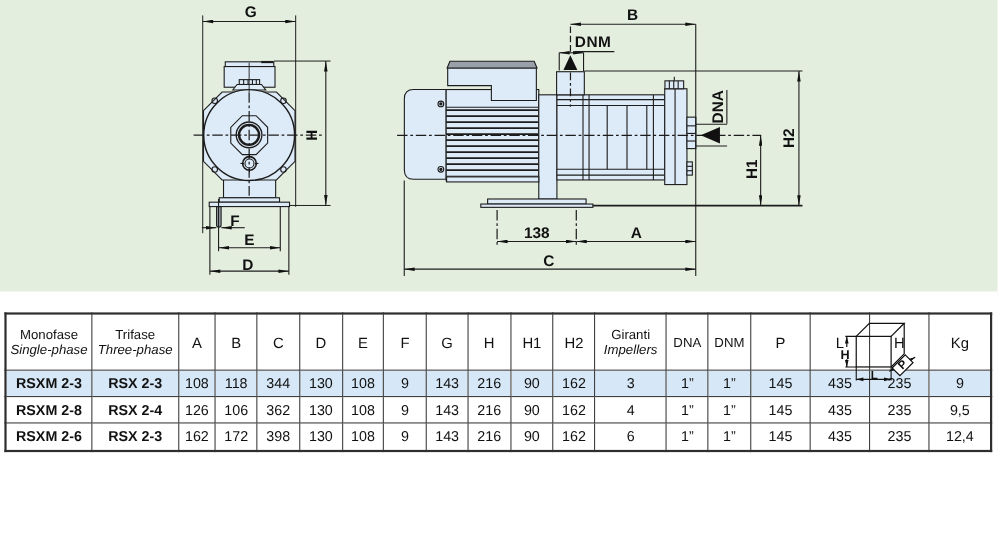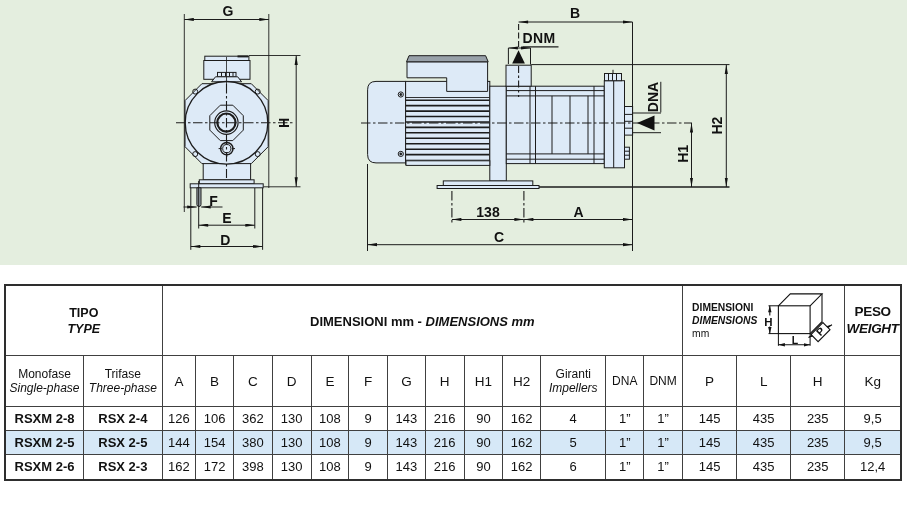--- a/index.html
+++ b/index.html
@@ -222,32 +222,20 @@
         <col style="width:37px">
   <col style="width:64px">
         <col style="width:37px">
         <col style="width:38px">
   <col style="width:53px">
         <col style="width:53px">
         <col style="width:53px">
   <col style="width:55px">
  </colgroup>
  <tbody>
-        <tr class="h1r">
-  <td colspan="2">
-            <div class="b" style="font-size:12.5px;line-height:16px;">TIPO<br><span class="i">TYPE</span></div>
-          </td>
-  <td colspan="13"><span class="b" style="font-size:13px;">DIMENSIONI mm - <span class="i">DIMENSIONS mm</span></span></td>
-  <td colspan="3">
-    <div class="b" style="font-size:10.3px;line-height:13.2px;text-align:left;padding-left:9px;">DIMENSIONI<br><span class="i">DIMENSIONS</span><br><span style="font-weight:normal;">mm</span></div>
-  </td>
-  <td>
-            <div class="b" style="font-size:13.5px;line-height:16.5px;letter-spacing:-0.3px;">PESO<br><span class="i">WEIGHT</span></div>
-          </td>
- </tr>
  <tr class="h2r">
   <td>
             <div class="small2">Monofase<br><span class="i">Single-phase</span></div>
           </td>
   <td>
             <div class="small2">Trifase<br><span class="i">Three-phase</span></div>
           </td>
   <td>A</td>
           <td>B</td>
           <td>C</td>
@@ -261,55 +249,55 @@
   <td>
             <div class="small2">Giranti<br><span class="i">Impellers</span></div>
           </td>
   <td style="font-size:12px;">DNA</td>
           <td style="font-size:12px;">DNM</td>
   <td>P</td>
           <td>L</td>
           <td>H</td>
           <td>Kg</td>
  </tr>
+ <tr class="dr blue">
+          <td class="mono blue">RSXM 2-3</td>
+          <td class="mono blue">RSX 2-3</td>
+          <td>108</td>
+          <td>118</td>
+          <td>344</td>
+          <td>130</td>
+          <td>108</td>
+          <td>9</td>
+          <td>143</td>
+          <td>216</td>
+          <td>90</td>
+          <td>162</td>
+          <td>3</td>
+          <td>1”</td>
+          <td>1”</td>
+          <td>145</td>
+          <td>435</td>
+          <td>235</td>
+          <td>9</td>
+        </tr>
  <tr class="dr">
           <td class="mono">RSXM 2-8</td>
           <td class="mono">RSX 2-4</td>
           <td>126</td>
           <td>106</td>
           <td>362</td>
           <td>130</td>
           <td>108</td>
           <td>9</td>
           <td>143</td>
           <td>216</td>
           <td>90</td>
           <td>162</td>
           <td>4</td>
-          <td>1”</td>
-          <td>1”</td>
-          <td>145</td>
-          <td>435</td>
-          <td>235</td>
-          <td>9,5</td>
-        </tr>
- <tr class="dr blue">
-          <td class="mono blue">RSXM 2-5</td>
-          <td class="mono blue">RSX 2-5</td>
-          <td>144</td>
-          <td>154</td>
-          <td>380</td>
-          <td>130</td>
-          <td>108</td>
-          <td>9</td>
-          <td>143</td>
-          <td>216</td>
-          <td>90</td>
-          <td>162</td>
-          <td>5</td>
           <td>1”</td>
           <td>1”</td>
           <td>145</td>
           <td>435</td>
           <td>235</td>
           <td>9,5</td>
         </tr>
  <tr class="dr">
           <td class="mono">RSXM 2-6</td>
           <td class="mono">RSX 2-3</td>

